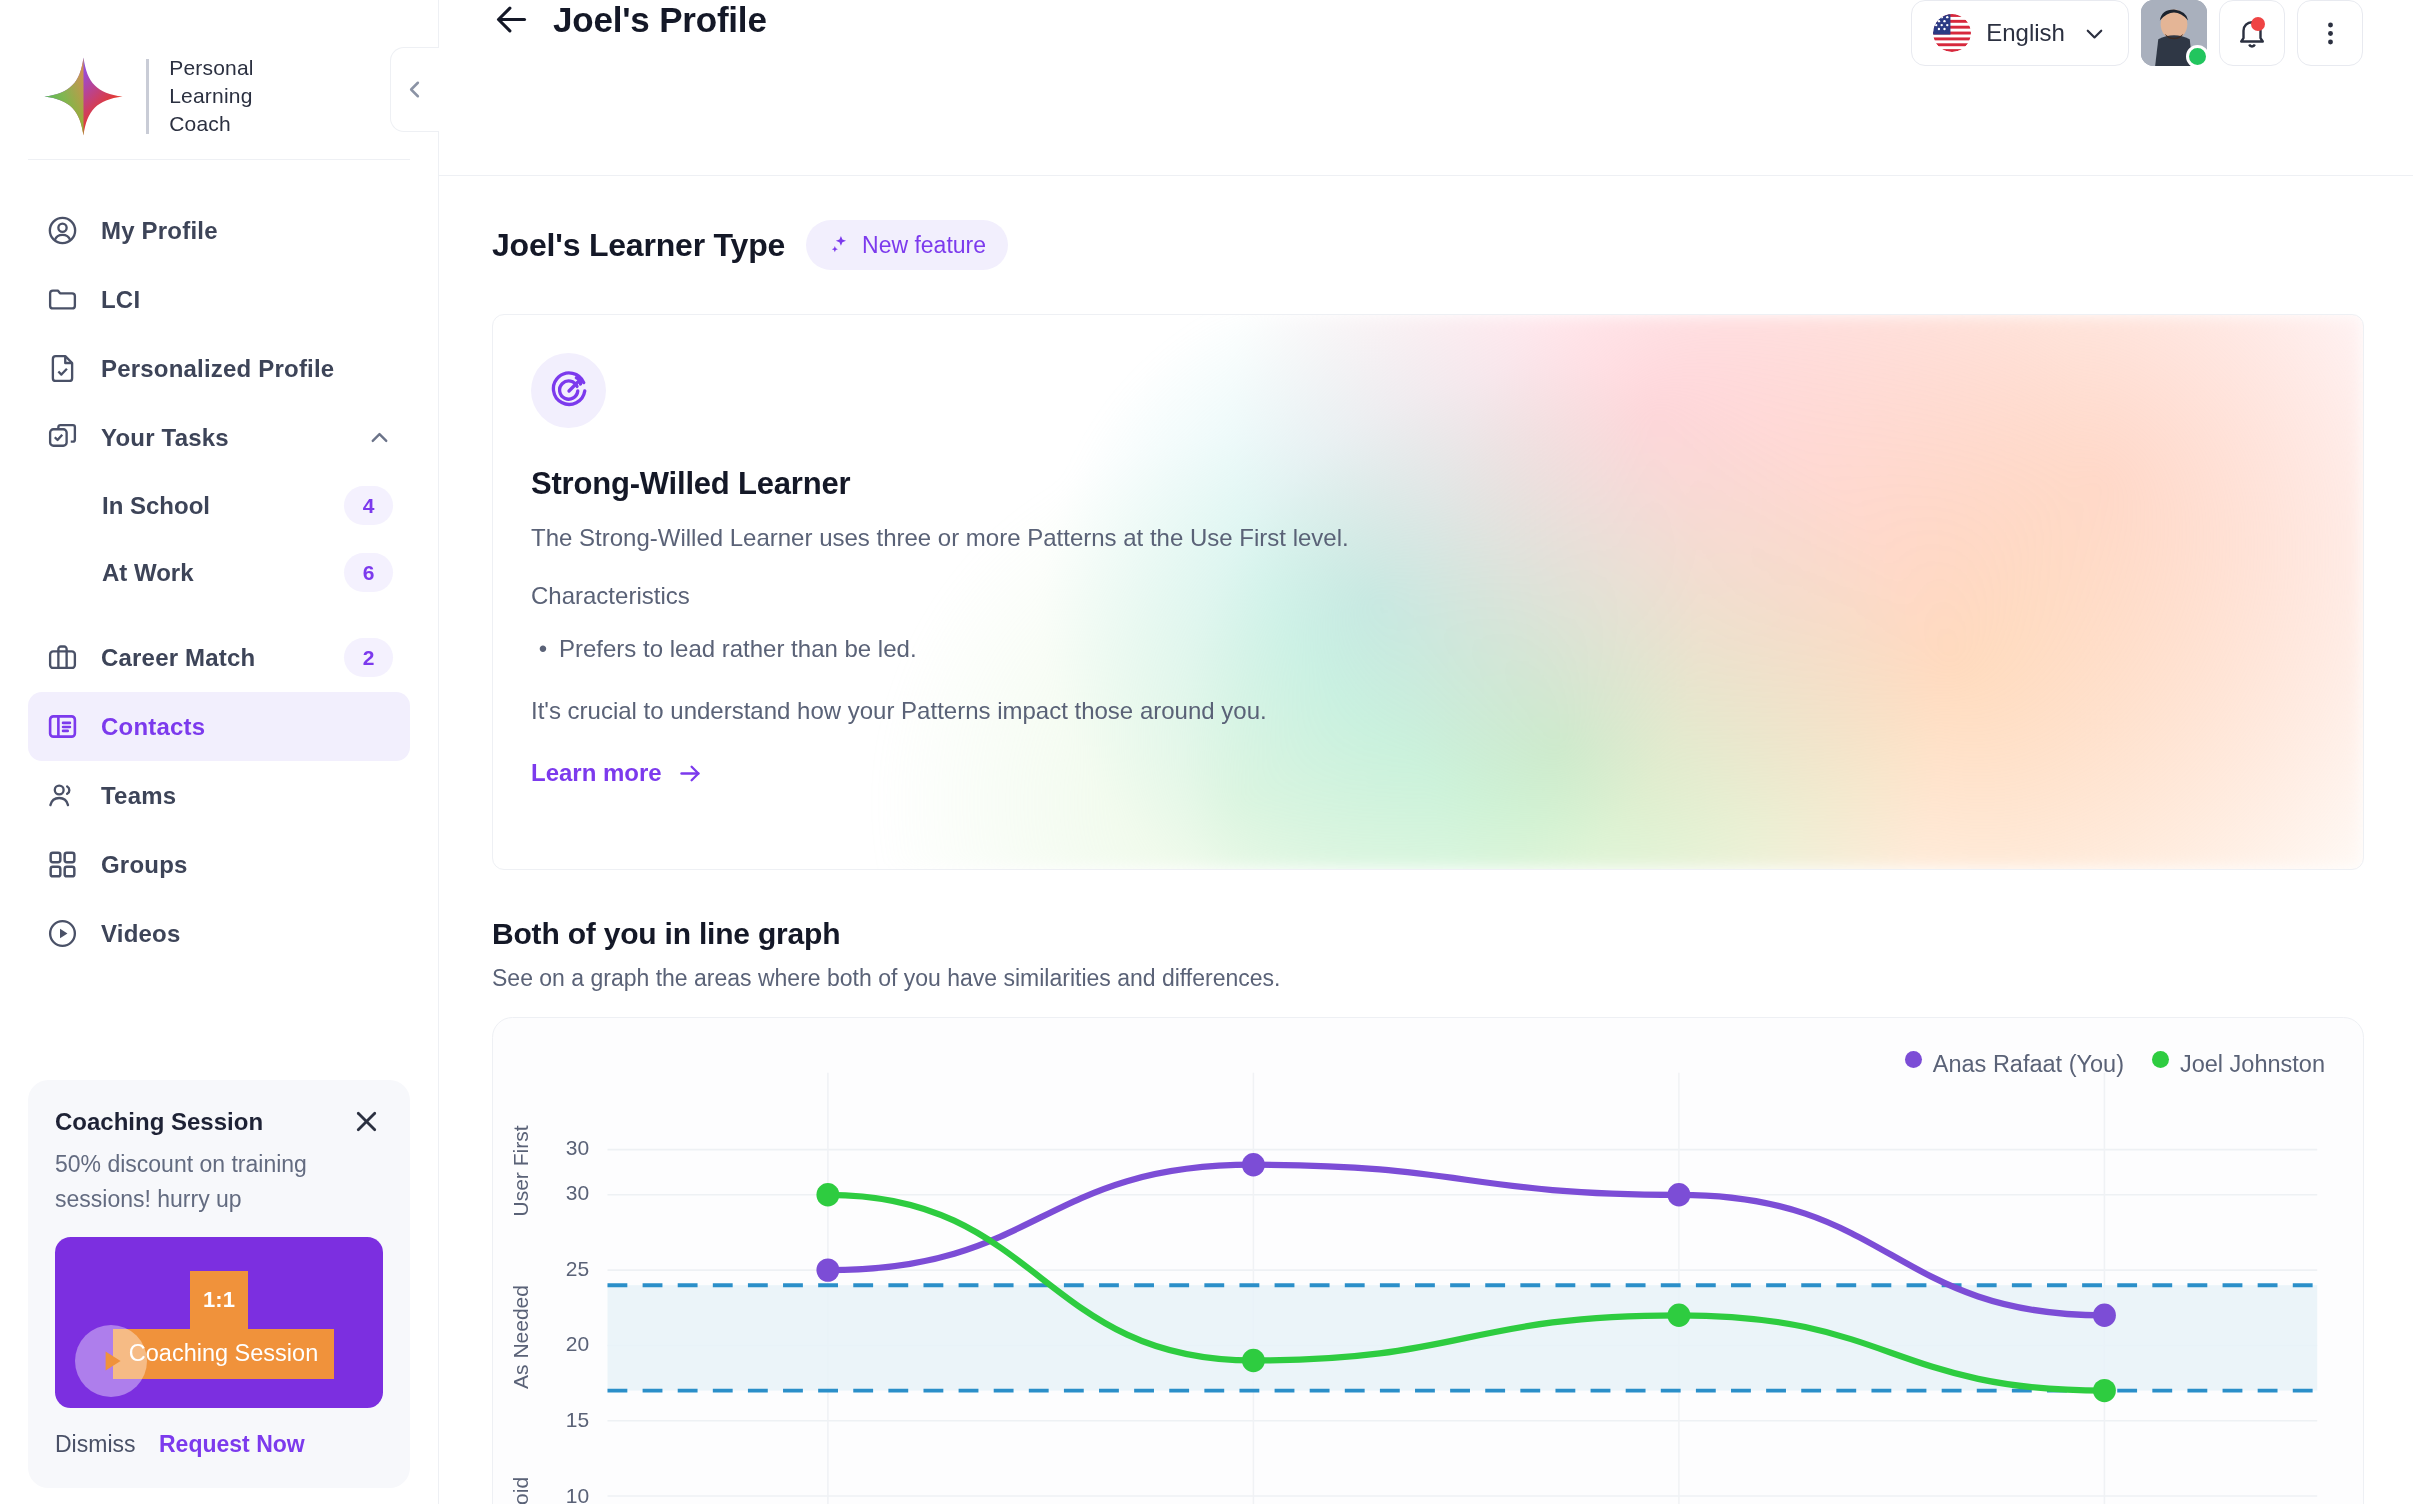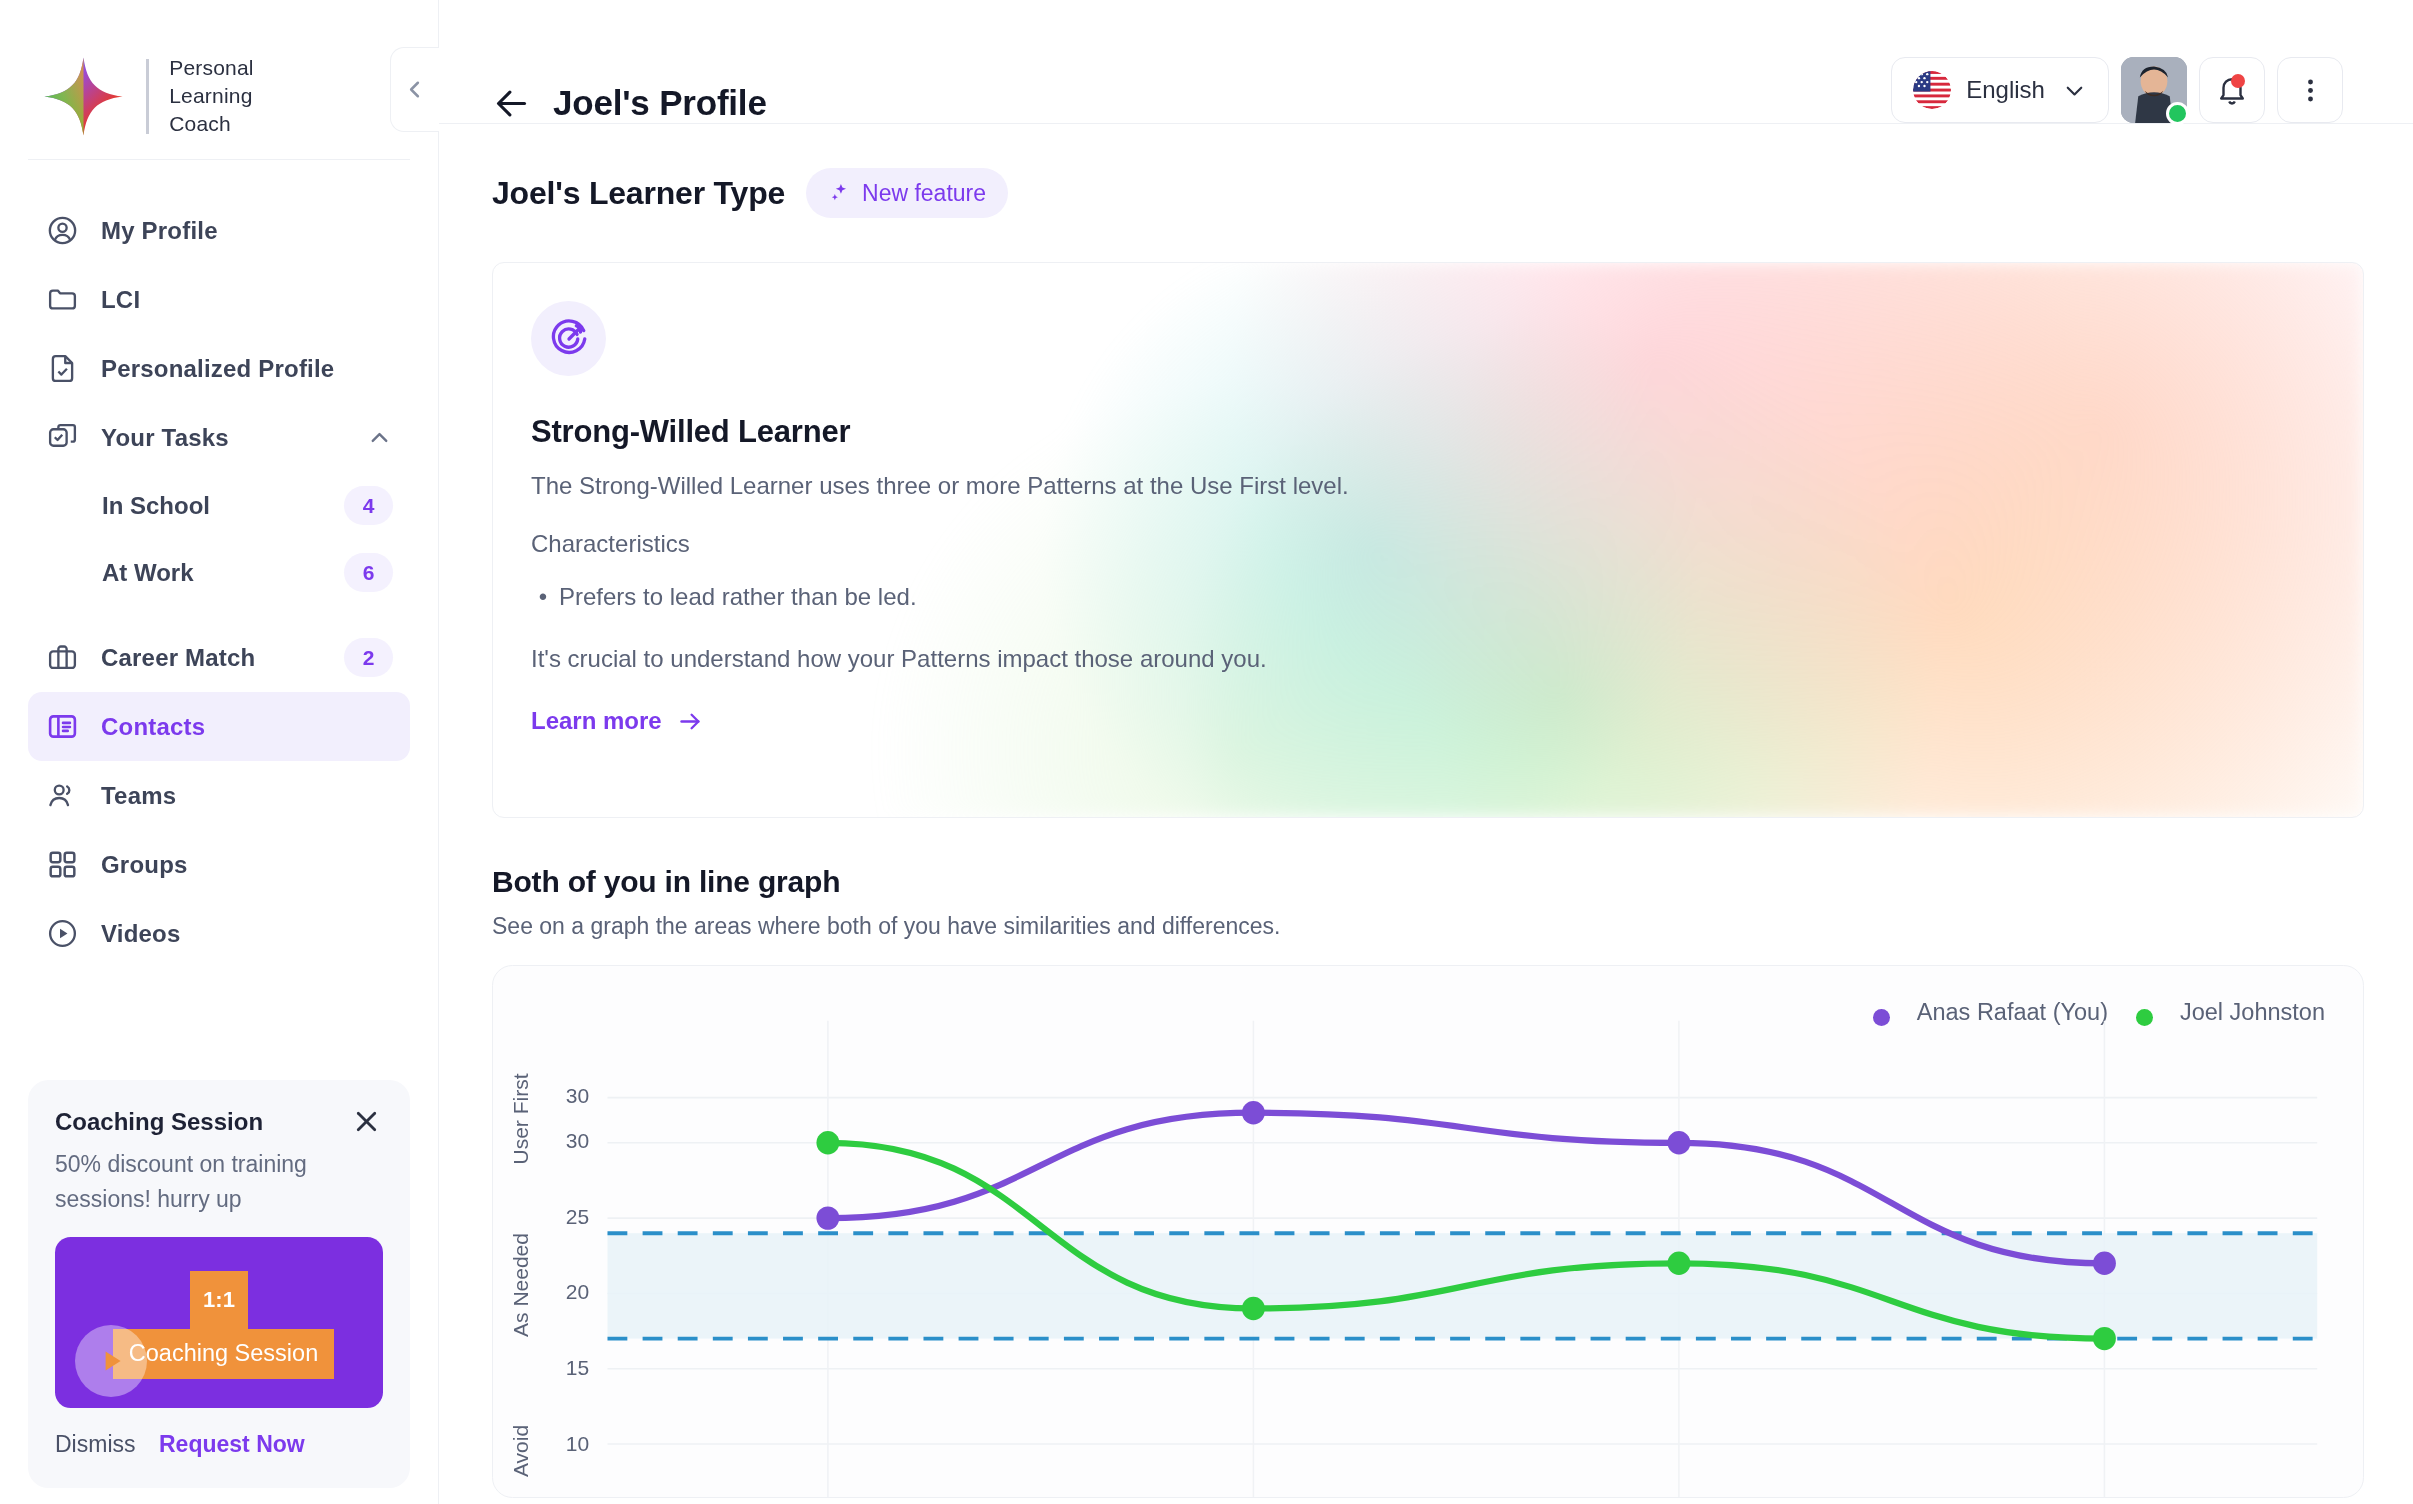--- a/index.html
+++ b/index.html
@@ -37,21 +37,21 @@
   .promo-thumb{margin-top:20.4px;height:171px;border-radius:15.7px;background:#7c2fe0;position:relative;overflow:hidden}
   .th-box1{position:absolute;left:50%;transform:translateX(-50%);top:34px;width:58px;height:58px;background:#f0923b;display:flex;align-items:center;justify-content:center;color:#fff;font-size:22px;font-weight:600}
   .th-box2{position:absolute;left:58px;right:49px;top:92px;height:50px;background:#f0923b;display:flex;align-items:center;justify-content:center;color:#fff;font-size:23.5px;font-weight:500;overflow:hidden;white-space:nowrap}
   .th-play{position:absolute;left:20.4px;top:88px;width:72px;height:72px;border-radius:50%;background:rgba(255,255,255,.38);display:flex;align-items:center;justify-content:center}
   .promo-actions{display:flex;align-items:center;gap:23.5px;margin-top:23.5px}
   .promo-dismiss{font-size:23px;color:#4a5167;font-weight:500;cursor:pointer}
   .promo-request{font-size:23px;color:#7c3aed;font-weight:700;cursor:pointer}
 
   
   .main{flex:1;height:1505px;position:relative;overflow:hidden}
-  .topbar{height:124px;display:flex;align-items:flex-end;padding:0 70px 0 53px;border-bottom:1.6px solid #eef0f4}
+  .topbar{height:176px;display:flex;align-items:flex-start;padding:0 50px 0 53px;border-bottom:1.6px solid #eef0f4}
   .back-arrow{width:39px;height:39px;cursor:pointer;flex-shrink:0;margin-right:22px}
   .page-title{font-size:35px;font-weight:700;color:#141827;letter-spacing:-0.2px}
   .top-right{margin-left:auto;display:flex;align-items:center;gap:12px}
   .lang{height:66px;border:1.6px solid #e8eaf0;border-radius:14px;display:flex;align-items:center;gap:15.7px;padding:0 20.4px;cursor:pointer;background:#fff}
   .flag{width:38px;height:38px;border-radius:50%;overflow:hidden;flex-shrink:0;position:relative}
   .lang-label{font-size:24px;color:#2b3040;font-weight:500}
   .avatar{width:66px;height:66px;border-radius:12.5px;position:relative;overflow:visible;cursor:pointer;flex-shrink:0}
   .avatar-img{width:66px;height:66px;border-radius:12.5px;overflow:hidden;position:relative;background:#9aa2b1}
   .online{position:absolute;right:-2.4px;bottom:-2.4px;width:23.5px;height:23.5px;border-radius:50%;background:#22c55e;border:3.1px solid #fff}
   .iconbtn{width:66px;height:66px;border:1.6px solid #e8eaf0;border-radius:14px;display:flex;align-items:center;justify-content:center;cursor:pointer;background:#fff;position:relative;flex-shrink:0}
@@ -84,21 +84,21 @@
   .lt-note{font-size:24px;color:#5a6277;margin-top:28px;font-weight:400}
   .learn{display:inline-flex;align-items:center;gap:15.7px;margin-top:34px;cursor:pointer}
   .learn-label{font-size:24px;color:#7c3aed;font-weight:700}
 
   
   .chart-sec{margin-top:47px}
   .chart-title{font-size:30px;font-weight:700;color:#141827;letter-spacing:-0.2px}
   .chart-sub{font-size:23px;color:#5a6277;margin-top:14px;font-weight:400}
   .chart-card{margin-top:25px;border:1.6px solid #eef0f4;border-radius:20.4px;background:#fdfdfe;height:533px;position:relative;overflow:hidden}
   .legend{position:absolute;right:38px;top:33px;display:flex;align-items:center;gap:28px}
-  .lg{display:flex;align-items:flex-end;gap:27px}
+  .lg{display:flex;align-items:flex-start;gap:11px}
   .lg-dot{width:17px;height:17px;border-radius:50%}
   .lg-label{font-size:23.5px;color:#5a6277;font-weight:400;white-space:nowrap}
   .plot{position:absolute;left:0;top:0;width:100%;height:100%}
   .ylab{position:absolute;font-size:21px;color:#5a6277;transform:rotate(-90deg);transform-origin:center;white-space:nowrap;font-weight:400}
   .ytick{position:absolute;font-size:21px;color:#5a6277;text-align:center;width:47px;font-weight:400}
 </style>
 </head>
 <body>
 
 <div class="app">

